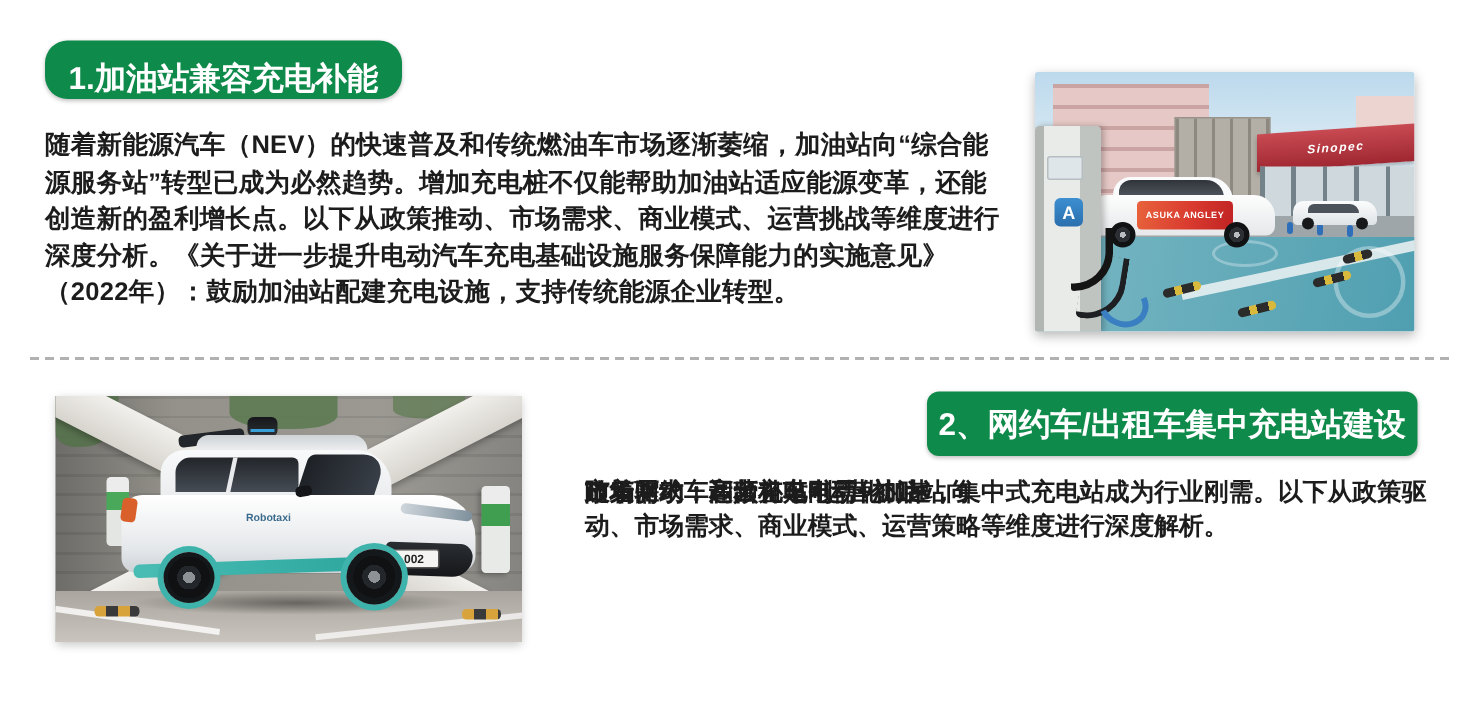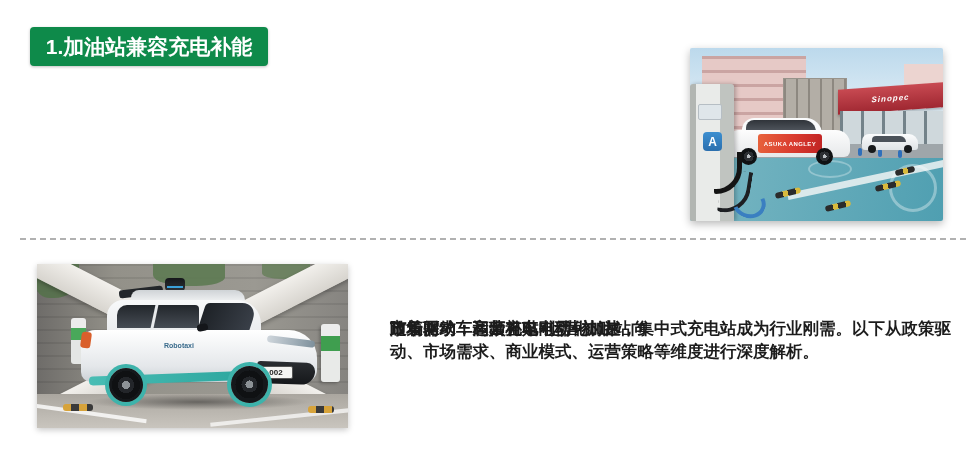--- a/index.html
+++ b/index.html
@@ -7,21 +7,21 @@
          font-family:"Liberation Sans","DejaVu Sans",sans-serif;}
   #stage *{position:absolute;box-sizing:border-box;}
   .bg-fade{left:0;top:0;width:973px;height:473px;
     background:
       linear-gradient(to top,rgba(255,255,255,.85) 0%,rgba(255,255,255,0) 14%),
       linear-gradient(100deg,#fff 0%,#fff 44%,rgba(255,255,255,.9) 58%,rgba(255,255,255,.5) 84%,rgba(255,255,255,.28) 100%);}
 
   
   .badge{background:#0e8a4a;color:#fff;font-weight:700;display:flex;align-items:center;justify-content:center;
          box-shadow:0 1px 3px rgba(0,0,0,.25);white-space:nowrap;}
-  .badge1{left:30px;top:27px;width:238px;height:39px;font-size:21px;border-radius:4px;}
+  .badge1{left:30px;top:27px;width:238px;height:39px;font-size:21px;border-radius:15px;align-items:flex-end;}
   .badge2{left:618px;top:261px;width:327px;height:43px;font-size:21px;border-radius:8px;}
   .para1{left:30px;top:85px;width:640px;margin:0;font-size:17px;font-weight:600;color:#1c1c1c;
          line-height:24.6px;letter-spacing:.2px;}
   .divider{left:20px;top:238px;width:946px;height:0;border-top:2px dashed #979797;opacity:.75;}
   .para2{left:390px;top:317px;width:570px;color:#1c1c1c;font-size:16.5px;font-weight:600;line-height:23px;}
   .para2 p{position:static;margin:0;}
 
   
   .photo{overflow:hidden;}
   .photo-gas{left:690px;top:48px;width:253px;height:173px;background:#e9f3f9;border-radius:2px;
@@ -130,20 +130,21 @@
 
   <div>
 
     <div class="bg-fade"></div>
   </div>
 
   <div class="badge badge1">
     <span style="position:static;">1.加油站兼容充电补能</span>
   </div>
 
+  <p class="para1">随着新能源汽车（NEV）的快速普及和传统燃油车市场逐渐萎缩，加油站向“综合能源服务站”转型已成为必然趋势。增加充电桩不仅能帮助加油站适应能源变革，还能创造新的盈利增长点。以下从政策推动、市场需求、商业模式、运营挑战等维度进行深度分析。《关于进一步提升电动汽车充电基础设施服务保障能力的实施意见》（2022年）：鼓励加油站配建充电设施，支持传统能源企业转型。</p>
 
   <div class="photo photo-gas">
     <div class="gp-sky"></div>
     <div class="gp-bld1"></div>
     <div class="gp-bld1b"></div>
     <div class="gp-bld2"></div>
     <div class="gp-tree"></div>
     <div class="gp-canopy">
       <span>Sinopec</span>
     </div>
@@ -216,20 +217,23 @@
       <div class="rt-skirt"></div>
       <div class="rt-doortext">Robotaxi</div>
       <div class="rt-plate">
         <span style="position:static;">002</span>
       </div>
       <div class="rt-wheel rt-wR"></div>
       <div class="rt-wheel rt-wF"></div>
     </div>
   </div>
 
+  <div class="badge badge2">
+    <span style="position:static;">2、网约车/出租车集中充电站建设</span>
+  </div>
 
   <div class="para2">
     <p>随着网约车和出租车电动化加速，集中式充电站成为行业刚需。以下从政策驱动、市场需求、商业模式、运营策略等维度进行深度解析。</p>
     <p>政策驱动：运营补贴+运营补贴</p>
     <p>市场需求：高频充电刚需+加油站向</p>
   </div>
 
 </div>
 
 </body></html>

